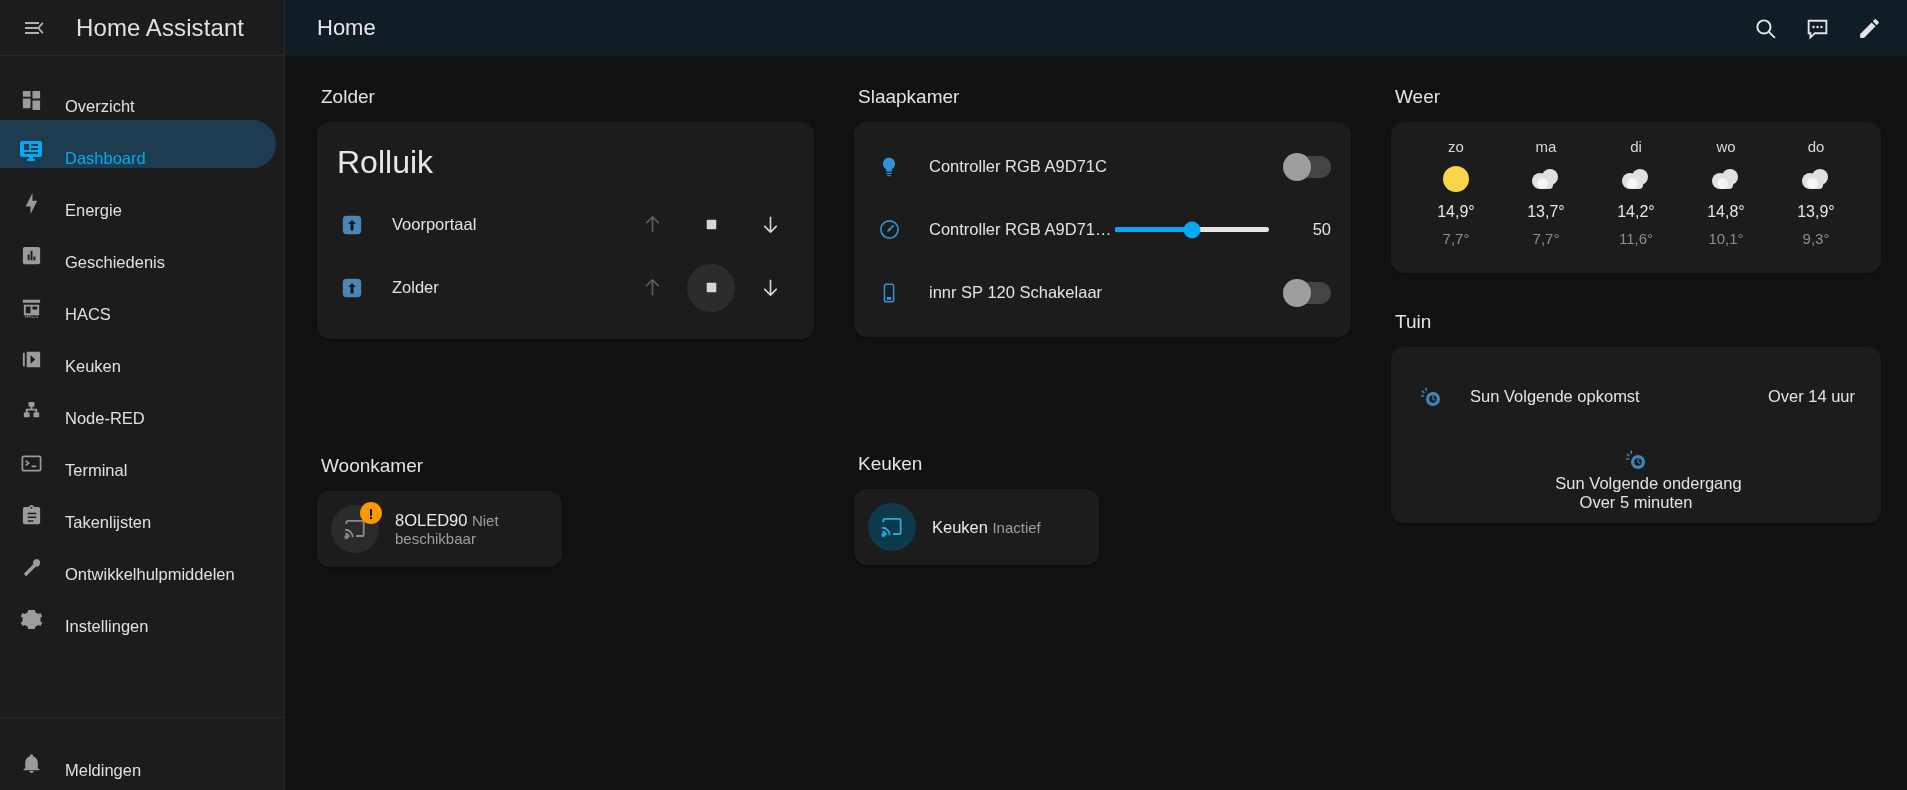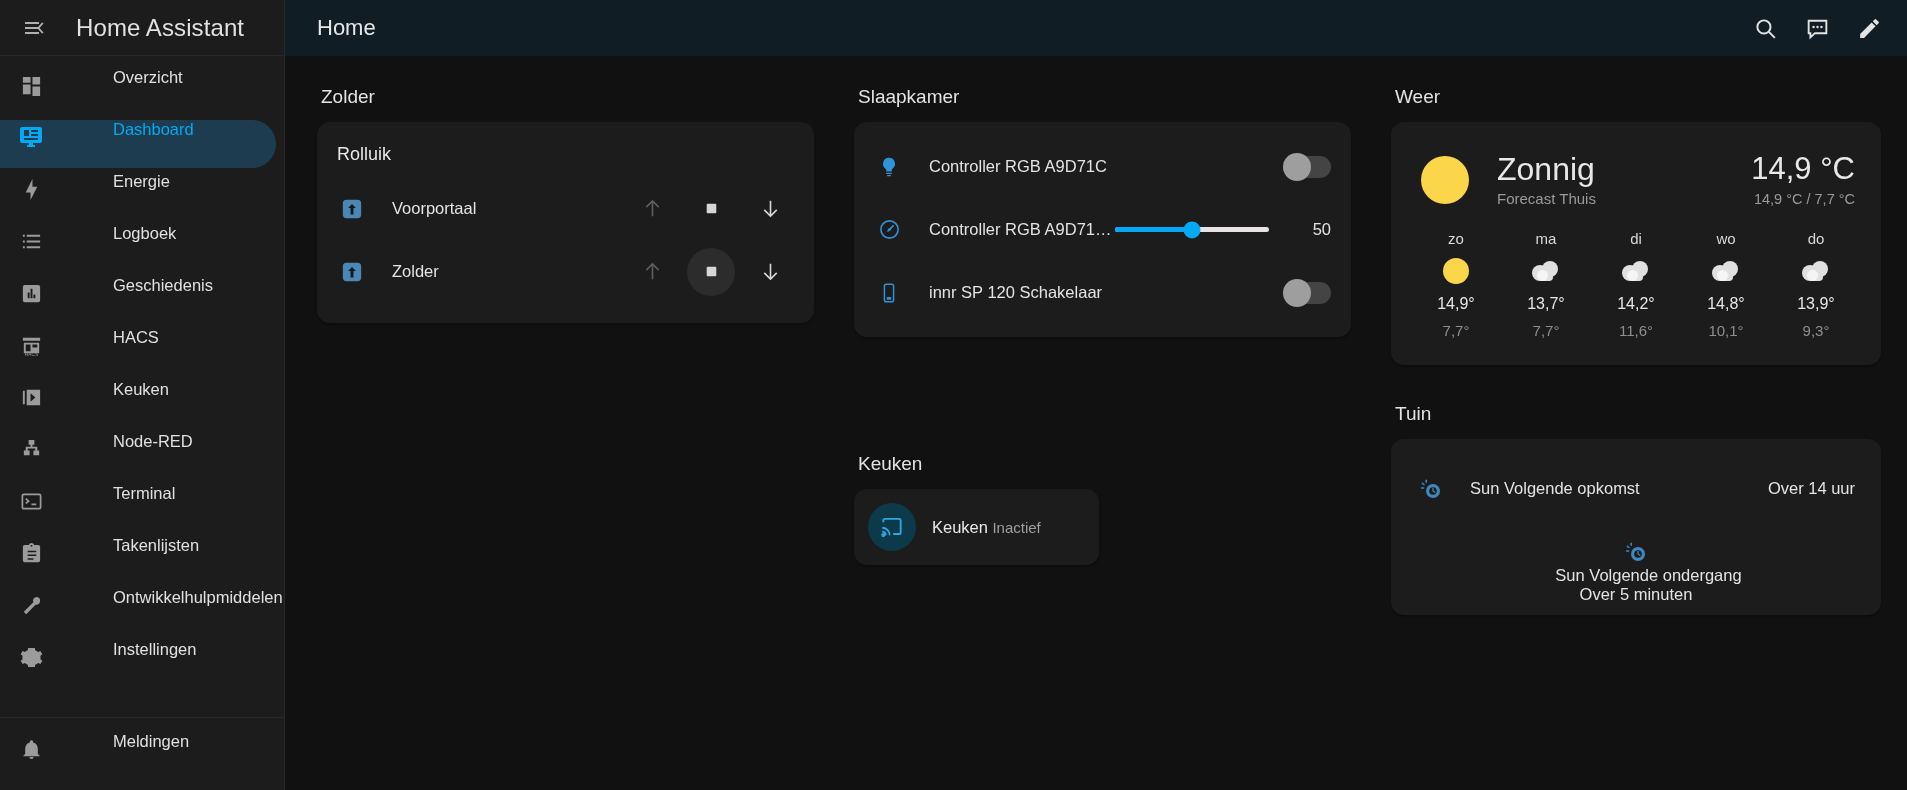--- a/index.html
+++ b/index.html
@@ -31,25 +31,24 @@
     display: flex; align-items: center; justify-content: center;
     border-radius: 50%; cursor: pointer;
   }
   .ha-title {
     font-size: 24px; color: #e1e1e1; font-weight: 400;
     margin-left: 18px; letter-spacing: .1px; white-space: nowrap;
   }
   .sidebar-list { flex: 1 1 auto; padding-top: 8px; overflow: hidden; }
   .side-item {
     height: 48px; margin: 4px 8px 4px 0;
-    display: flex; align-items: flex-start;
+    display: flex; align-items: flex-end;
     border-radius: 0 28px 28px 0;
     cursor: pointer; color: #b9b9b9;
     padding-left: 14px;
-    gap: 48px;
   }
   .side-item .ico {
     width: 34px; height: 34px; flex: 0 0 34px;
     display: flex; align-items: center; justify-content: center;
     color: #9b9b9b;
   }
   .side-item .lbl {
     font-size: 16.5px; margin-left: 17px; color: #e0e0e0;
     white-space: nowrap; font-weight: 400;
   }
@@ -87,21 +86,21 @@
   .section-title {
     font-size: 19px; color: #e3e3e3; font-weight: 400;
     padding: 0 0 14px 4px;
   }
   .card {
     background: #1c1c1c; border-radius: 13px;
     box-shadow: 0 2px 2px rgba(0,0,0,.25);
   }
 
   
-  .card-title { font-size: 18px; color: #e8e8e8; font-weight: 400;
+  .card-title { font-size: 32px; color: #e8e8e8; font-weight: 400;
                 padding: 22px 20px 6px 20px; }
   .ent-row { display: flex; align-items: center; height: 63px; padding: 0 20px; }
   .ent-ico { width: 30px; flex: 0 0 30px; display: flex; align-items: center;
              justify-content: center; color: #6a9ec5; }
   .ent-name { font-size: 16.5px; color: #e3e3e3; margin-left: 25px;
               flex: 1 1 auto; white-space: nowrap; overflow: hidden;
               text-overflow: ellipsis; }
   .cover-btns { display: flex; align-items: center; gap: 11px; }
   .cov-btn { width: 48px; height: 48px; border-radius: 50%;
              display: flex; align-items: center; justify-content: center;
@@ -211,28 +210,20 @@
 
       <div class="side-item">
         <span class="ico">
           <svg width="23" height="23" viewBox="0 0 24 24" fill="currentColor">
             <path d="M11 15H6l7-14v8h5l-7 14v-8z"></path>
           </svg>
         </span>
         <span class="lbl">Energie</span>
       </div>
 
-      <div class="side-item">
-        <span class="ico">
-          <svg width="23" height="23" viewBox="0 0 24 24" fill="currentColor">
-            <path d="M3 5h2v2H3V5zm0 6h2v2H3v-2zm0 6h2v2H3v-2zM7 5h14v2H7V5zm0 6h14v2H7v-2zm0 6h14v2H7v-2z"></path>
-          </svg>
-        </span>
-        <span class="lbl">Logboek</span>
-      </div>
 
       <div class="side-item">
         <span class="ico">
           <svg width="23" height="23" viewBox="0 0 24 24" fill="currentColor">
             <path d="M19 3H5a2 2 0 00-2 2v14a2 2 0 002 2h14a2 2 0 002-2V5a2 2 0 00-2-2zm-9 14H8v-6h2v6zm3 0h-2V7h2v10zm3 0h-2v-4h2v4z"></path>
           </svg>
         </span>
         <span class="lbl">Geschiedenis</span>
       </div>
 
@@ -402,20 +393,36 @@
                         <path d="M12 4v16M5.5 13.5L12 20l6.5-6.5"></path>
                       </svg>
                     </span>
                   </span>
                 </div>
 
               </div>
             </div>
           </div>
 
+          <div class="row-gap-top" style="margin-top:116px;">
+            <div class="section-title">Woonkamer</div>
+            <div class="mp-card" style="width:245px;">
+              <span class="mp-icon-wrap off">
+                <svg width="26" height="26" viewBox="0 0 24 24" fill="none" stroke="currentColor" stroke-width="1.7">
+                  <path d="M4 7.5V6a1.5 1.5 0 011.5-1.5h13A1.5 1.5 0 0120 6v11a1.5 1.5 0 01-1.5 1.5H13"></path>
+                  <path d="M3 19.5a1 1 0 100-.02M3 16.2a3.3 3.3 0 013.3 3.3M3 12.7a6.8 6.8 0 016.8 6.8"></path>
+                </svg>
+                <span class="mp-badge">!</span>
+              </span>
+              <span class="mp-text">
+                <span class="mp-name">8OLED90</span>
+                <span class="mp-state">Niet beschikbaar</span>
+              </span>
+            </div>
+          </div>
 
         </div>
 
         <div class="col">
 
           <div>
             <div class="section-title">Slaapkamer</div>
             <div class="card pad-v">
 
               <div class="ent-row">
@@ -481,35 +488,20 @@
             </div>
           </div>
 
         </div>
 
         <div class="col">
 
           <div>
             <div class="section-title">Weer</div>
             <div class="card">
-              <div class="weather-top">
-                <span class="weather-icon">
-                  <svg width="52" height="52" viewBox="0 0 52 52">
-                    <circle cx="26" cy="26" r="24" fill="#fbd64a"></circle>
-                  </svg>
-                </span>
-                <span class="weather-state">
-                  <div class="st">Zonnig</div>
-                  <div class="nm">Forecast Thuis</div>
-                </span>
-                <span class="weather-temp">
-                  <div class="big">14,9 °C</div>
-                  <div class="small">14,9 °C / 7,7 °C</div>
-                </span>
-              </div>
 
               <div class="forecast">
                 <div class="fc-day">
                   <span class="fc-name">zo</span>
                   <span class="fc-ico">
                     <svg width="30" height="30" viewBox="0 0 30 30">
                         <circle cx="15" cy="15" r="13" fill="#fbd64a"></circle>
                       </svg>
                   </span>
                   <span class="fc-hi">14,9°</span>

